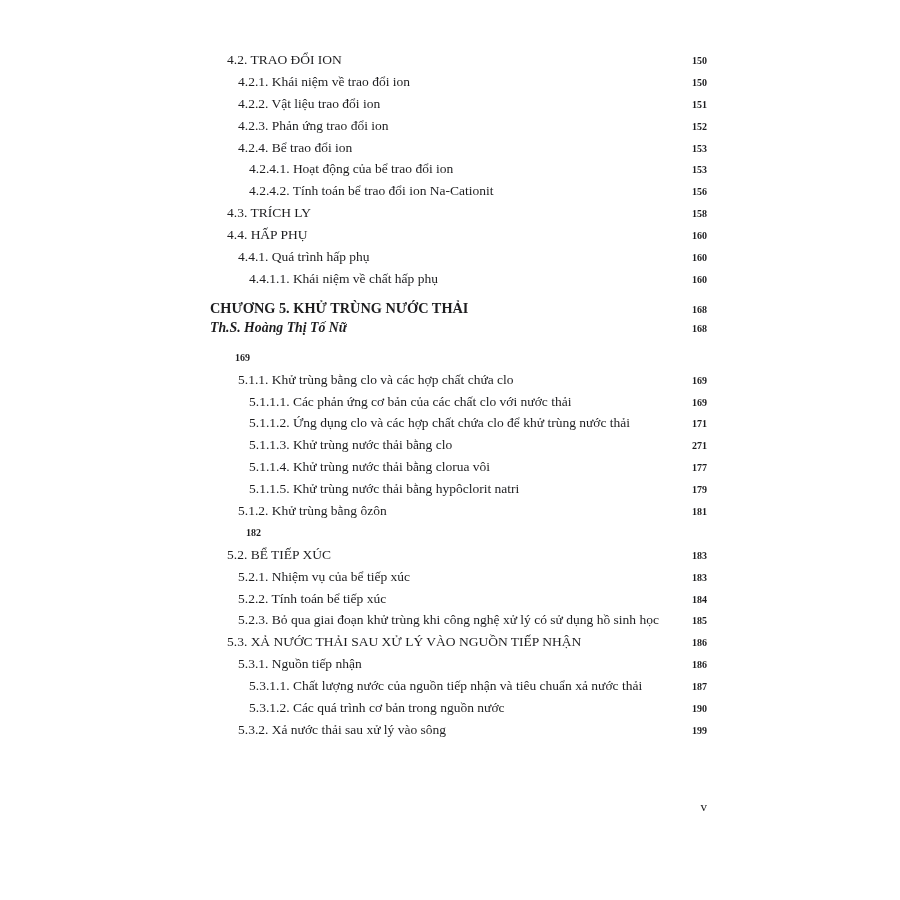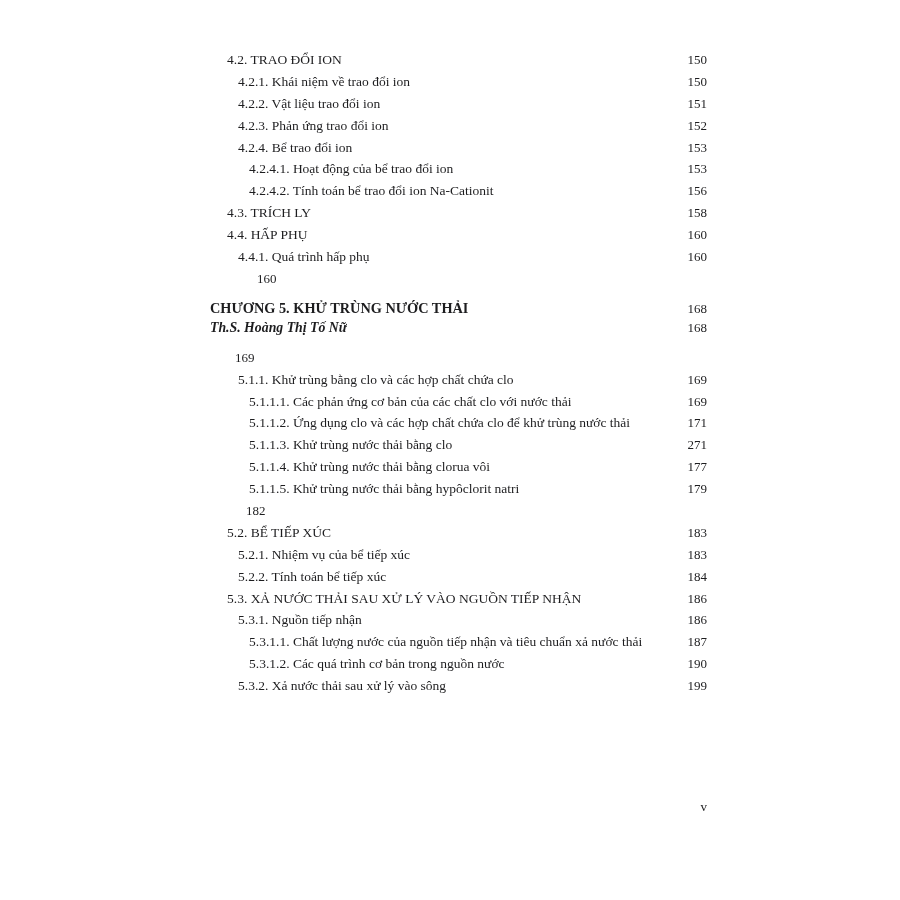--- a/index.html
+++ b/index.html
@@ -29,22 +29,22 @@
     height: 21.9px;
     line-height: 21.9px;
     font-size: 13.5px;
     white-space: nowrap;
   }
   .row .label { flex: 0 1 auto; overflow: hidden; }
   .row .pagenum {
     flex: 0 0 auto;
     padding-left: 8px;
     text-align: right;
-    font-size: 13px;
-    font-weight: normal;
+    font-size: 10px;
+    font-weight: bold;
     font-style: normal;
   }
   .indent-1 { padding-left: 17px; }
   .indent-2 { padding-left: 28px; }
   .indent-3 { padding-left: 39px; }
   .row-chapter {
     font-weight: bold;
     font-size: 14.3px;
     margin-top: 8px;
     height: 20.5px;
@@ -107,20 +107,21 @@
   </div>
       <div class="row row-entry indent-1">
     <span class="label">4.4. HẤP PHỤ</span>
     <span class="pagenum">160</span>
   </div>
       <div class="row row-entry indent-2">
     <span class="label">4.4.1. Quá trình hấp phụ</span>
     <span class="pagenum">160</span>
   </div>
       <div class="row row-entry indent-3">
+    <span class="label">4.4.1.1. Khái niệm về chất hấp phụ</span>
     <span class="pagenum">160</span>
   </div>
       <div class="row row-chapter">
     <span class="label">CHƯƠNG 5. KHỬ TRÙNG NƯỚC THẢI</span>
     <span class="pagenum">168</span>
   </div>
       <div class="row row-author">
     <span class="label">Th.S. Hoàng Thị Tố Nữ</span>
     <span class="pagenum">168</span>
   </div>
@@ -145,33 +146,41 @@
   </div>
       <div class="row row-entry indent-3">
     <span class="label">5.1.1.4. Khử trùng nước thải bằng clorua vôi</span>
     <span class="pagenum">177</span>
   </div>
       <div class="row row-entry indent-3">
     <span class="label">5.1.1.5. Khử trùng nước thải bằng hypôclorit natri</span>
     <span class="pagenum">179</span>
   </div>
       <div class="row row-entry indent-2">
+    <span class="label">5.1.2. Khử trùng bằng ôzôn</span>
+    <span class="pagenum">181</span>
+  </div>
+      <div class="row row-entry indent-2">
     <span class="pagenum">182</span>
   </div>
       <div class="row row-entry indent-1">
     <span class="label">5.2. BỂ TIẾP XÚC</span>
     <span class="pagenum">183</span>
   </div>
       <div class="row row-entry indent-2">
     <span class="label">5.2.1. Nhiệm vụ của bể tiếp xúc</span>
     <span class="pagenum">183</span>
   </div>
       <div class="row row-entry indent-2">
     <span class="label">5.2.2. Tính toán bể tiếp xúc</span>
     <span class="pagenum">184</span>
+  </div>
+      <div class="row row-entry indent-2">
+    <span class="label">5.2.3. Bỏ qua giai đoạn khử trùng khi công nghệ xử lý có sử dụng hồ sinh học</span>
+    <span class="pagenum">185</span>
   </div>
       <div class="row row-entry indent-1">
     <span class="label">5.3. XẢ NƯỚC THẢI SAU XỬ LÝ VÀO NGUỒN TIẾP NHẬN</span>
     <span class="pagenum">186</span>
   </div>
       <div class="row row-entry indent-2">
     <span class="label">5.3.1. Nguồn tiếp nhận</span>
     <span class="pagenum">186</span>
   </div>
       <div class="row row-entry indent-3">

